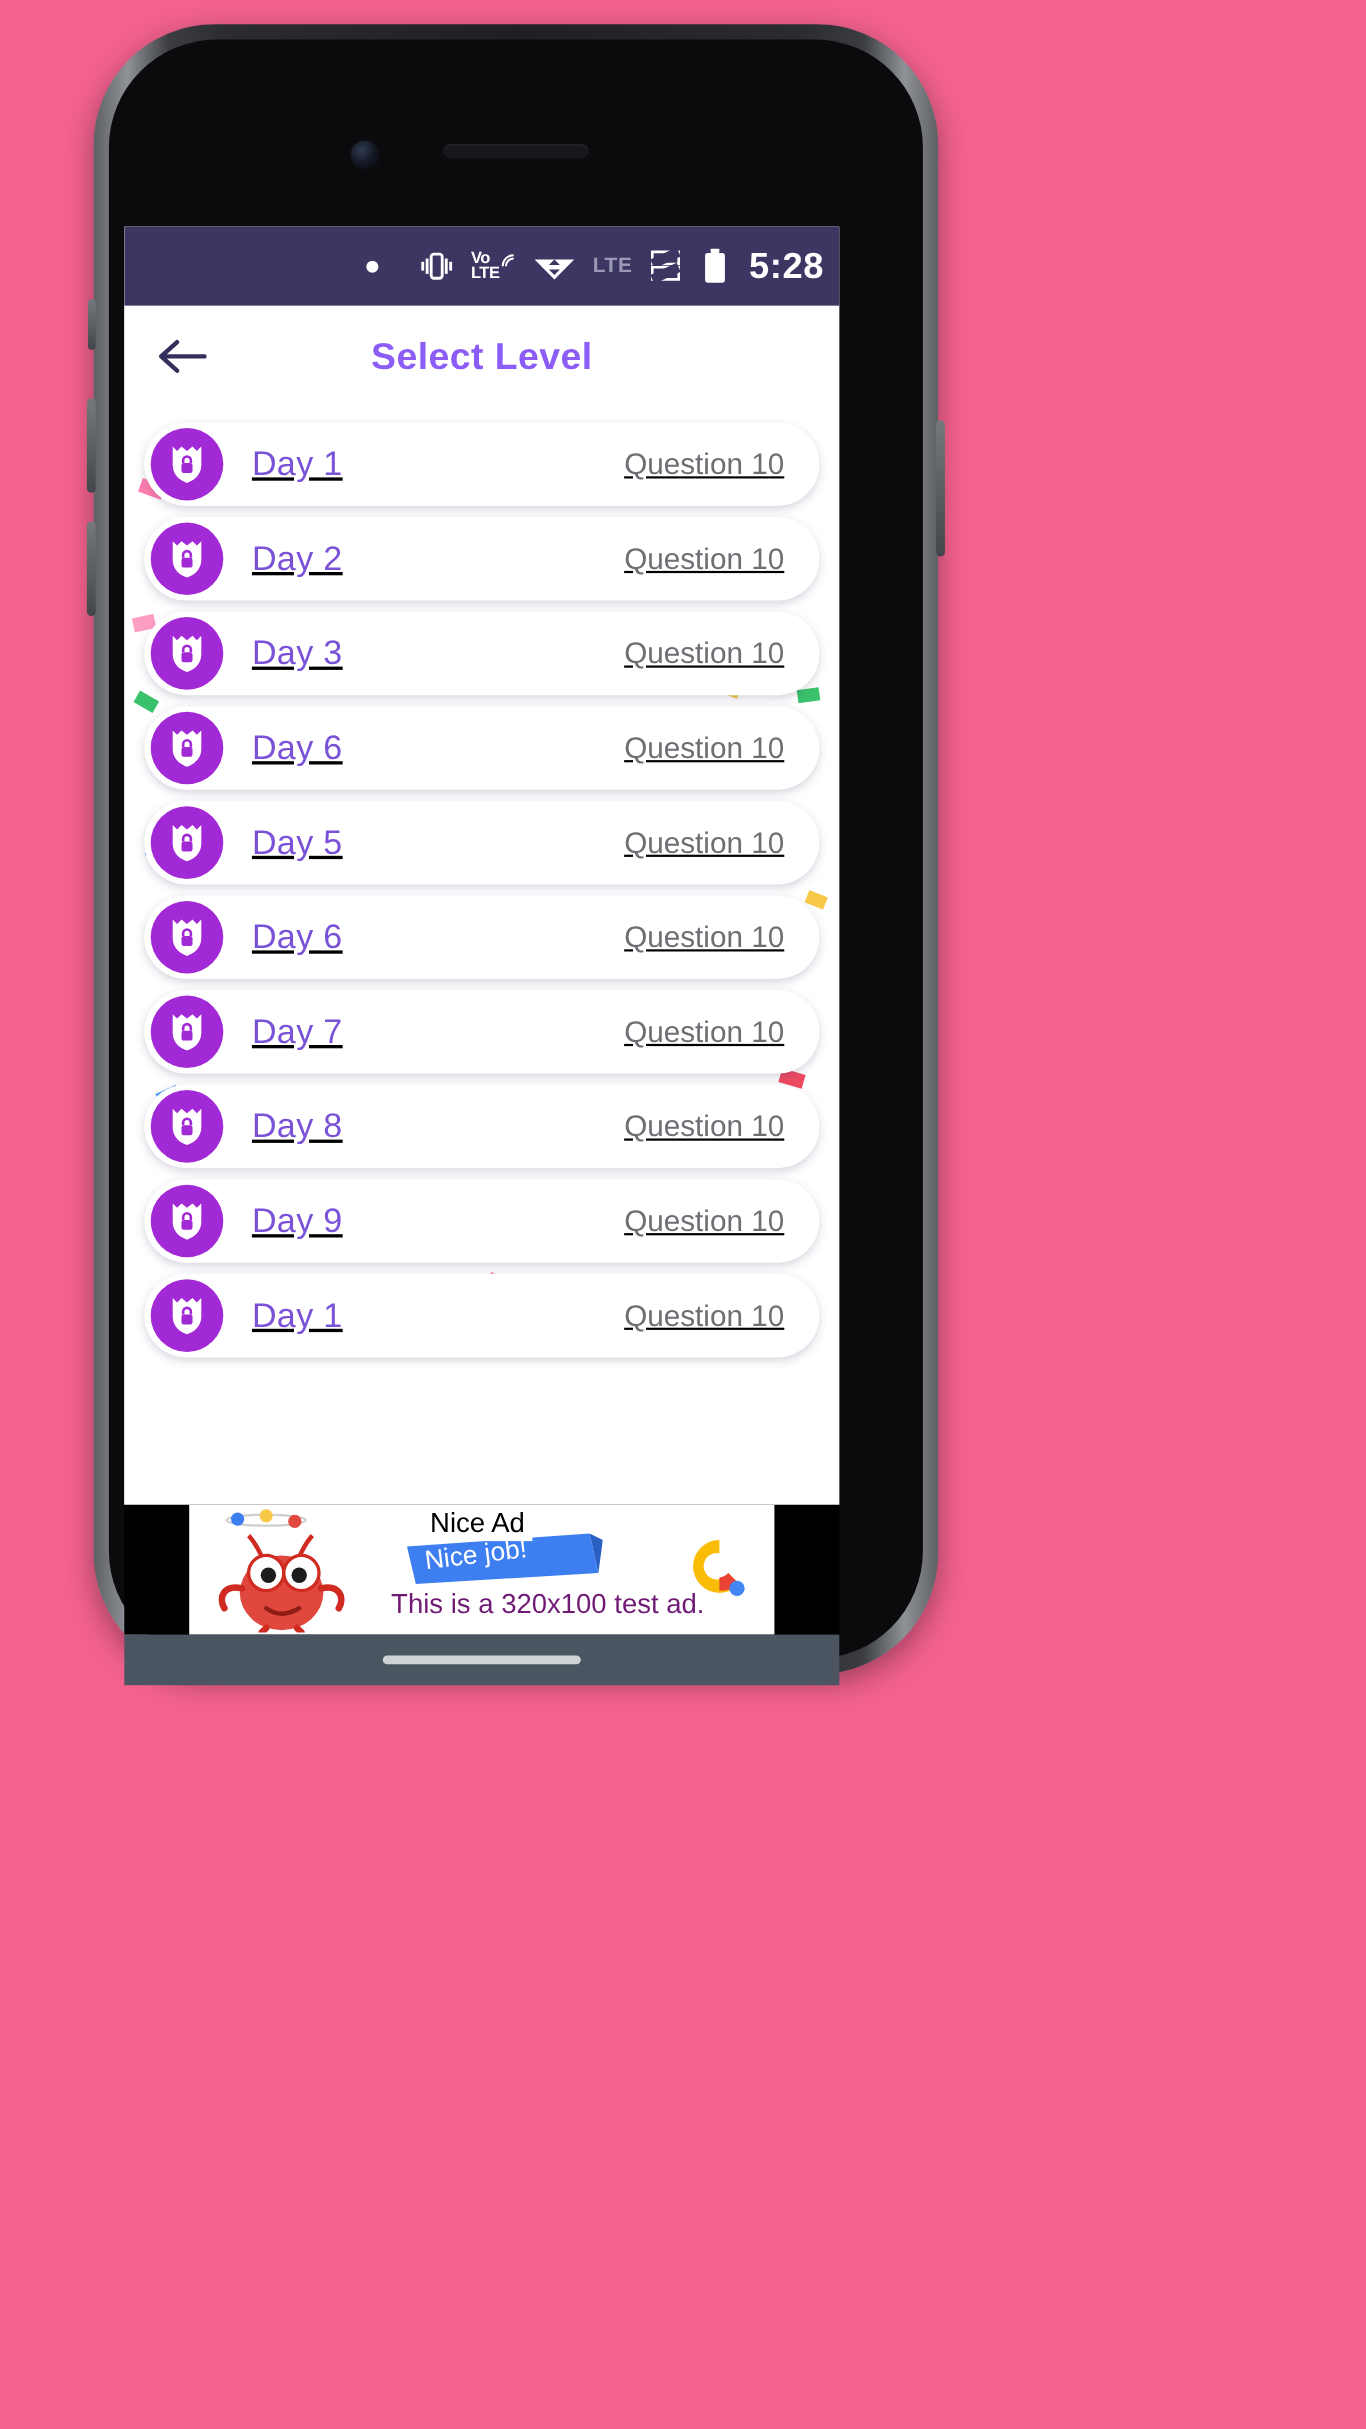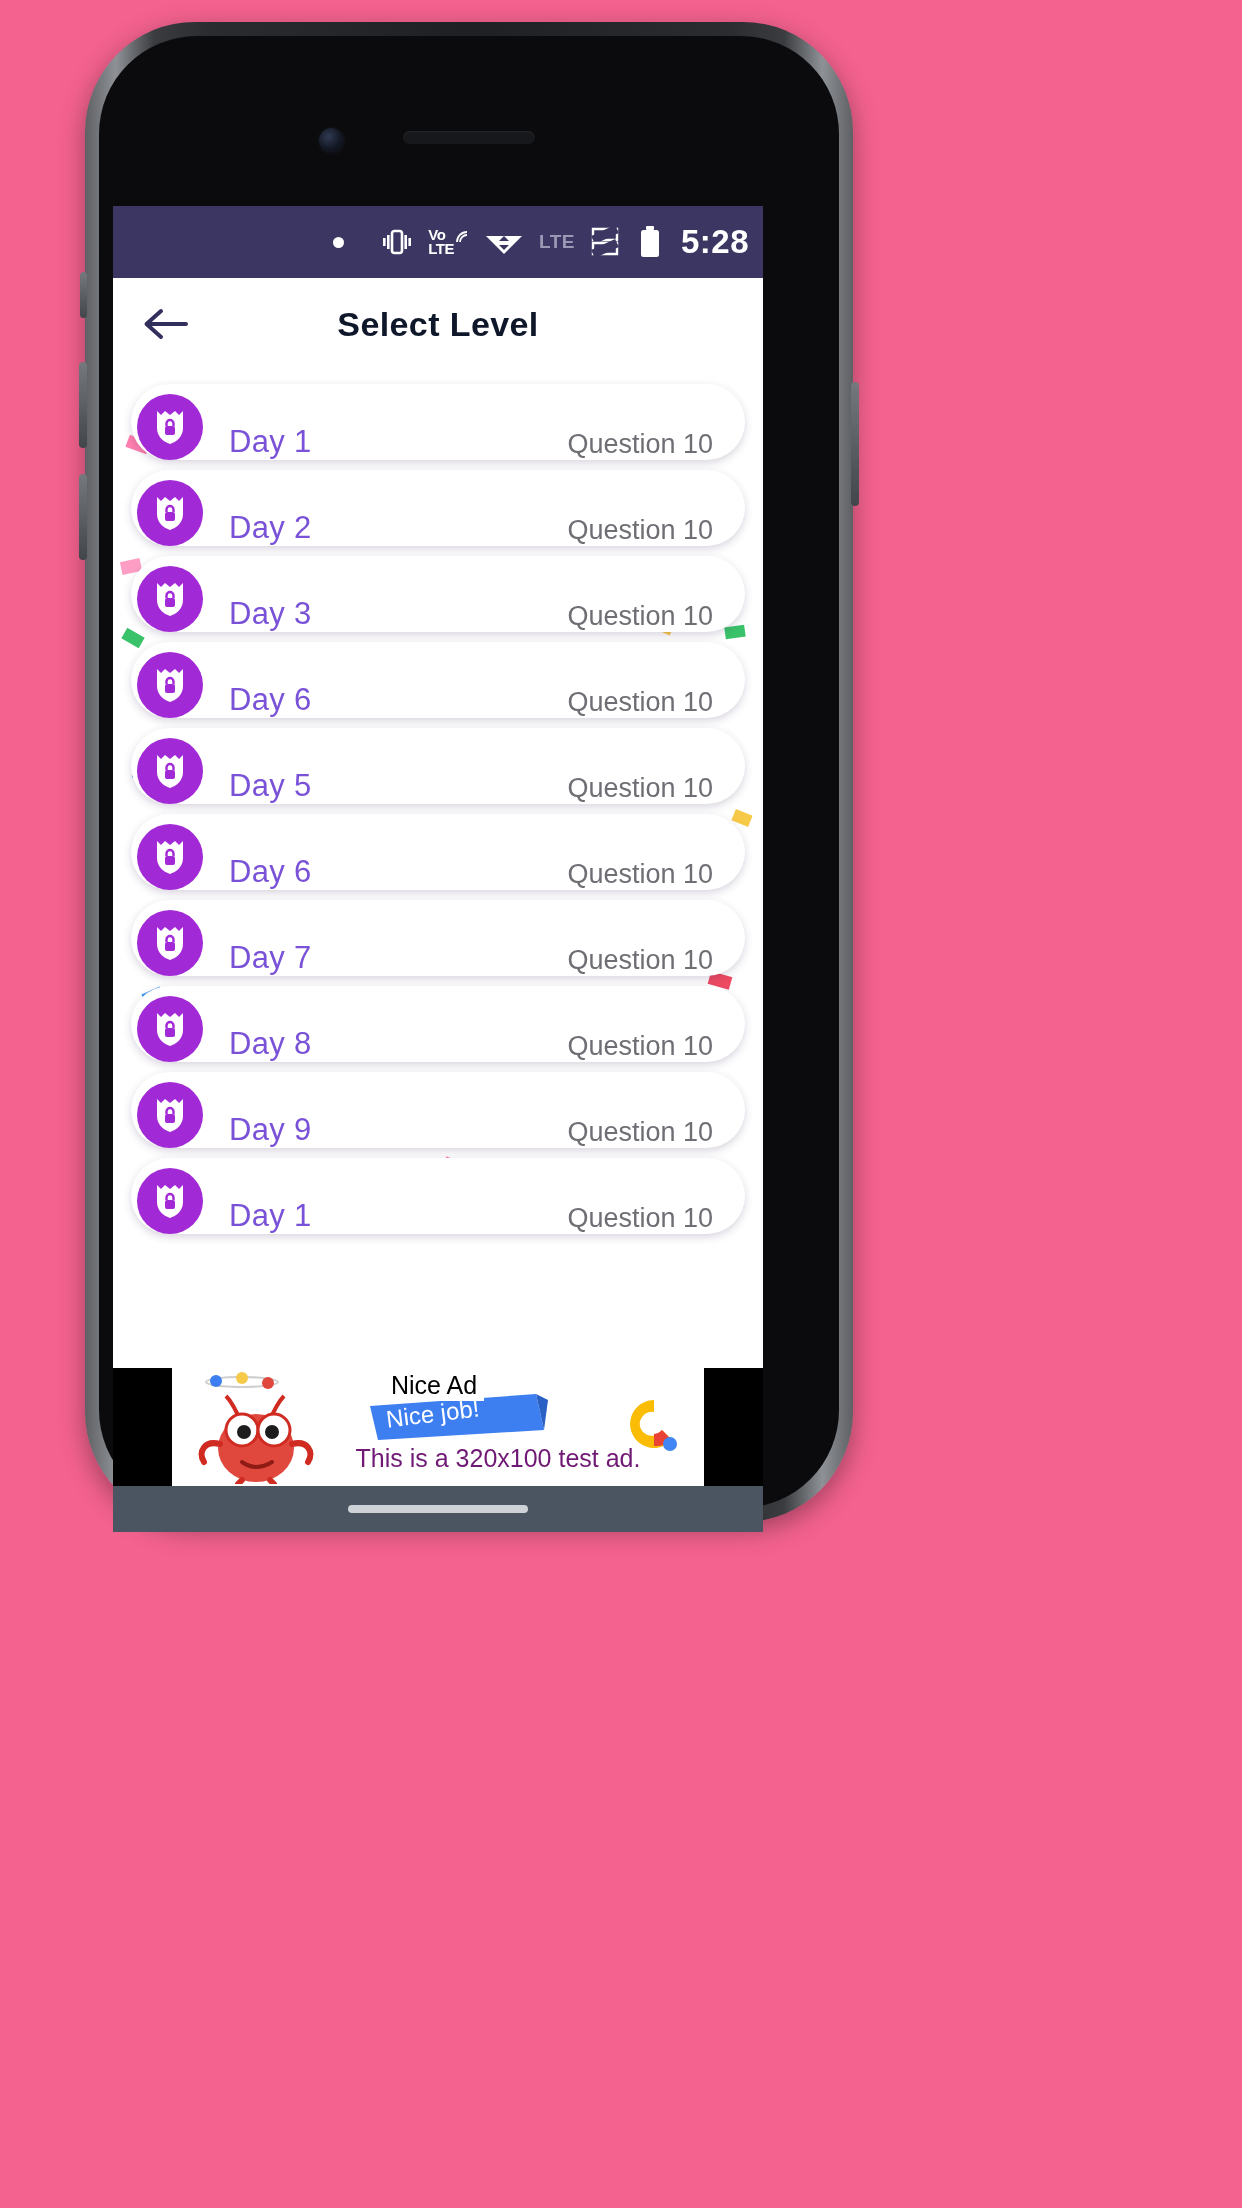--- a/index.html
+++ b/index.html
@@ -84,21 +84,21 @@
     display: flex; align-items: center;
     position: relative;
   }
   #back-button {
     width: 72px; height: 72px; margin-left: 16px;
     display: flex; align-items: center; justify-content: center;
     cursor: pointer;
   }
   #page-title {
     position: absolute; left: 0; right: 0; text-align: center;
-    font-size: 34px; font-weight: bold; color: #0f172a;
+    font-size: 34px; font-weight: bold; color: #8b5cf6;
     letter-spacing: .4px;
     pointer-events: none;
   }
 
   
   #level-list {
     position: relative;
     height: calc(1162px - 72px - 92px);
     background: #ffffff;
     overflow: hidden;
@@ -107,23 +107,24 @@
   #confetti-layer { position: absolute; inset: 0; pointer-events: none; }
   .cf { position: absolute; }
 
   .level-card {
     position: relative;
     margin: 10px 18px;
     height: 76px;
     background: #ffffff;
     border-radius: 40px;
     box-shadow: 0 3px 9px rgba(60,40,90,.20);
-    display: flex; align-items: flex-end;
+    display: flex; align-items: center;
     cursor: pointer;
     z-index: 2;
+    text-decoration: underline;
   }
   .level-badge {
     width: 66px; height: 66px; margin-left: 6px;
     border-radius: 50%;
     background: #a229d6;
     display: flex; align-items: center; justify-content: center;
     flex: 0 0 auto;
   }
   .level-label {
     margin-left: 26px;

